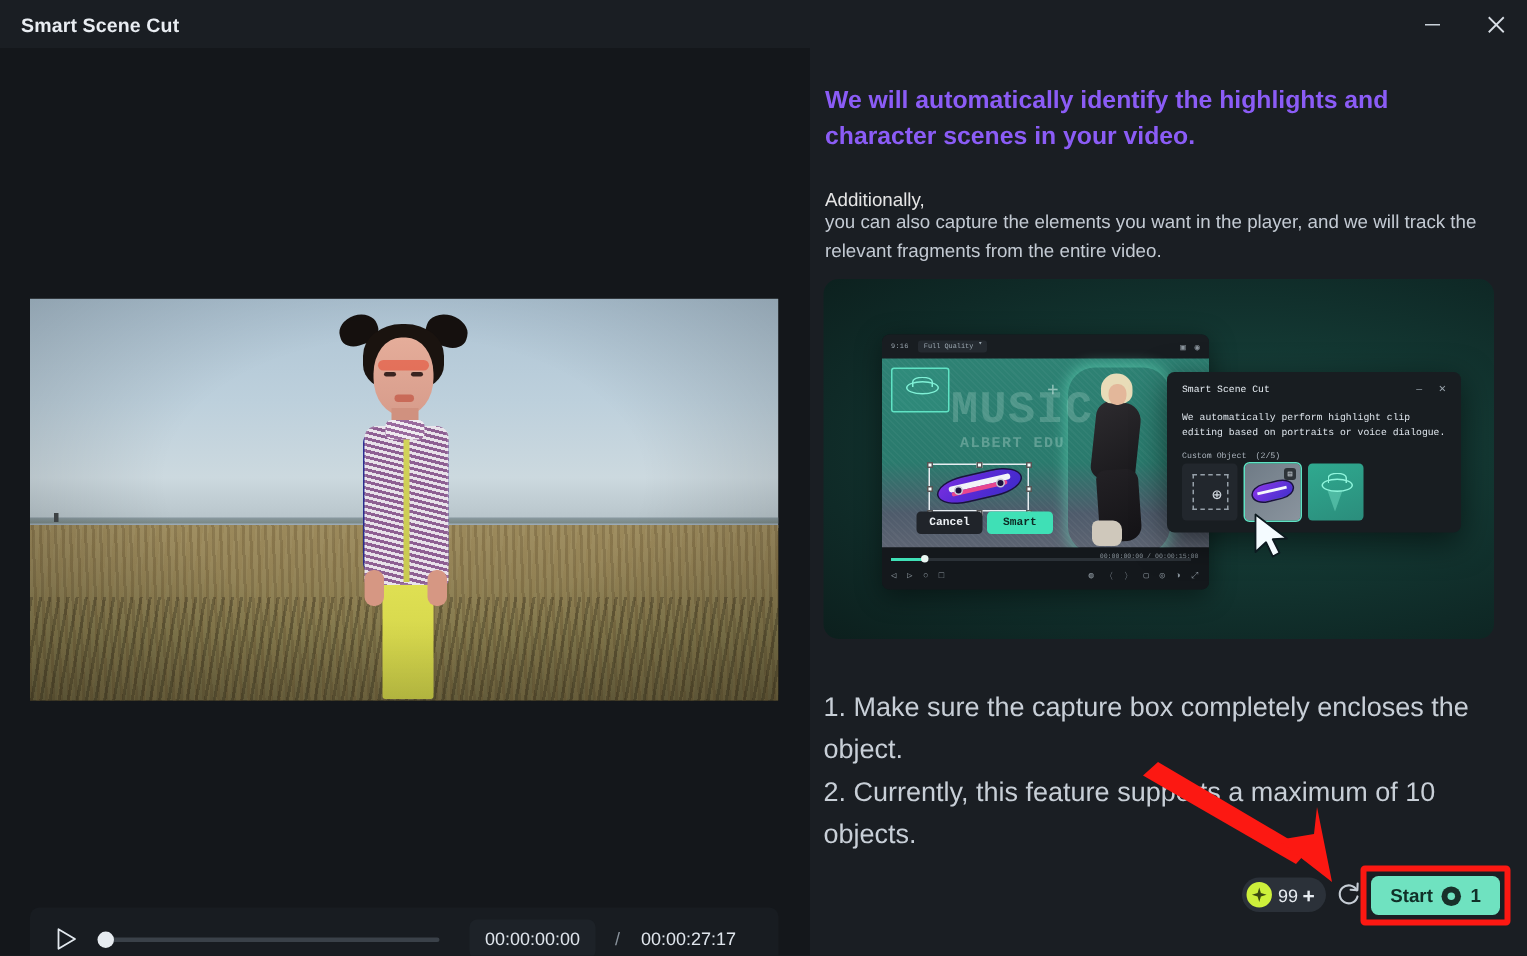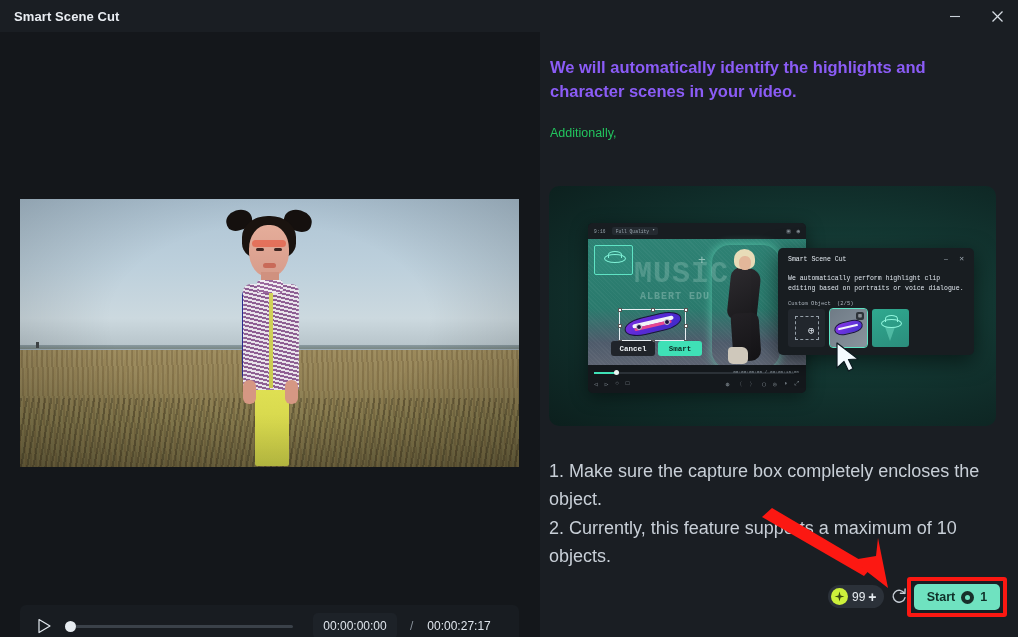--- a/index.html
+++ b/index.html
@@ -120,21 +120,21 @@
   .right-panel {
     position: absolute; left: 540px; top: 32px; width: 478px; height: 605px;
     background: #1a1e23;
   }
   .headline {
     position: absolute; left: 10px; top: 24px; width: 436px;
     color: #8b5cf6; font-size: 16.5px; font-weight: bold; line-height: 1.45;
   }
   .sub-lead {
     position: absolute; left: 10px; top: 92px; width: 436px;
-    color: #22c55e; font-size: 12.5px; line-height: 1.55;
+    color: #e5e5e5; font-size: 12.5px; line-height: 1.55;
   }
   .sub-body {
     position: absolute; left: 10px; top: 107px; width: 436px;
     color: #c3cad3; font-size: 12.5px; line-height: 1.55;
   }
 
   
   .demo {
     position: absolute; left: 9px; top: 154px; width: 447px; height: 240px;
     border-radius: 10px; overflow: hidden;
@@ -366,20 +366,21 @@
     <div class="tc-current">00:00:00:00</div>
     <div class="tc-sep">/</div>
     <div class="tc-total">00:00:27:17</div>
   </div>
 </div>
 
 <div class="right-panel">
 
   <div class="headline">We will automatically identify the highlights and character scenes in your video.</div>
   <div class="sub-lead">Additionally,</div>
+  <div class="sub-body">you can also capture the elements you want in the player, and we will track the relevant fragments from the entire video.</div>
 
   <div class="demo">
 
     <div class="demo-app">
       <div class="da-top">
         <div class="da-chip">9:16</div>
         <div class="da-sel">Full Quality</div>
         <div class="da-topicons">
           <span>▣</span>
           <span>◉</span>

